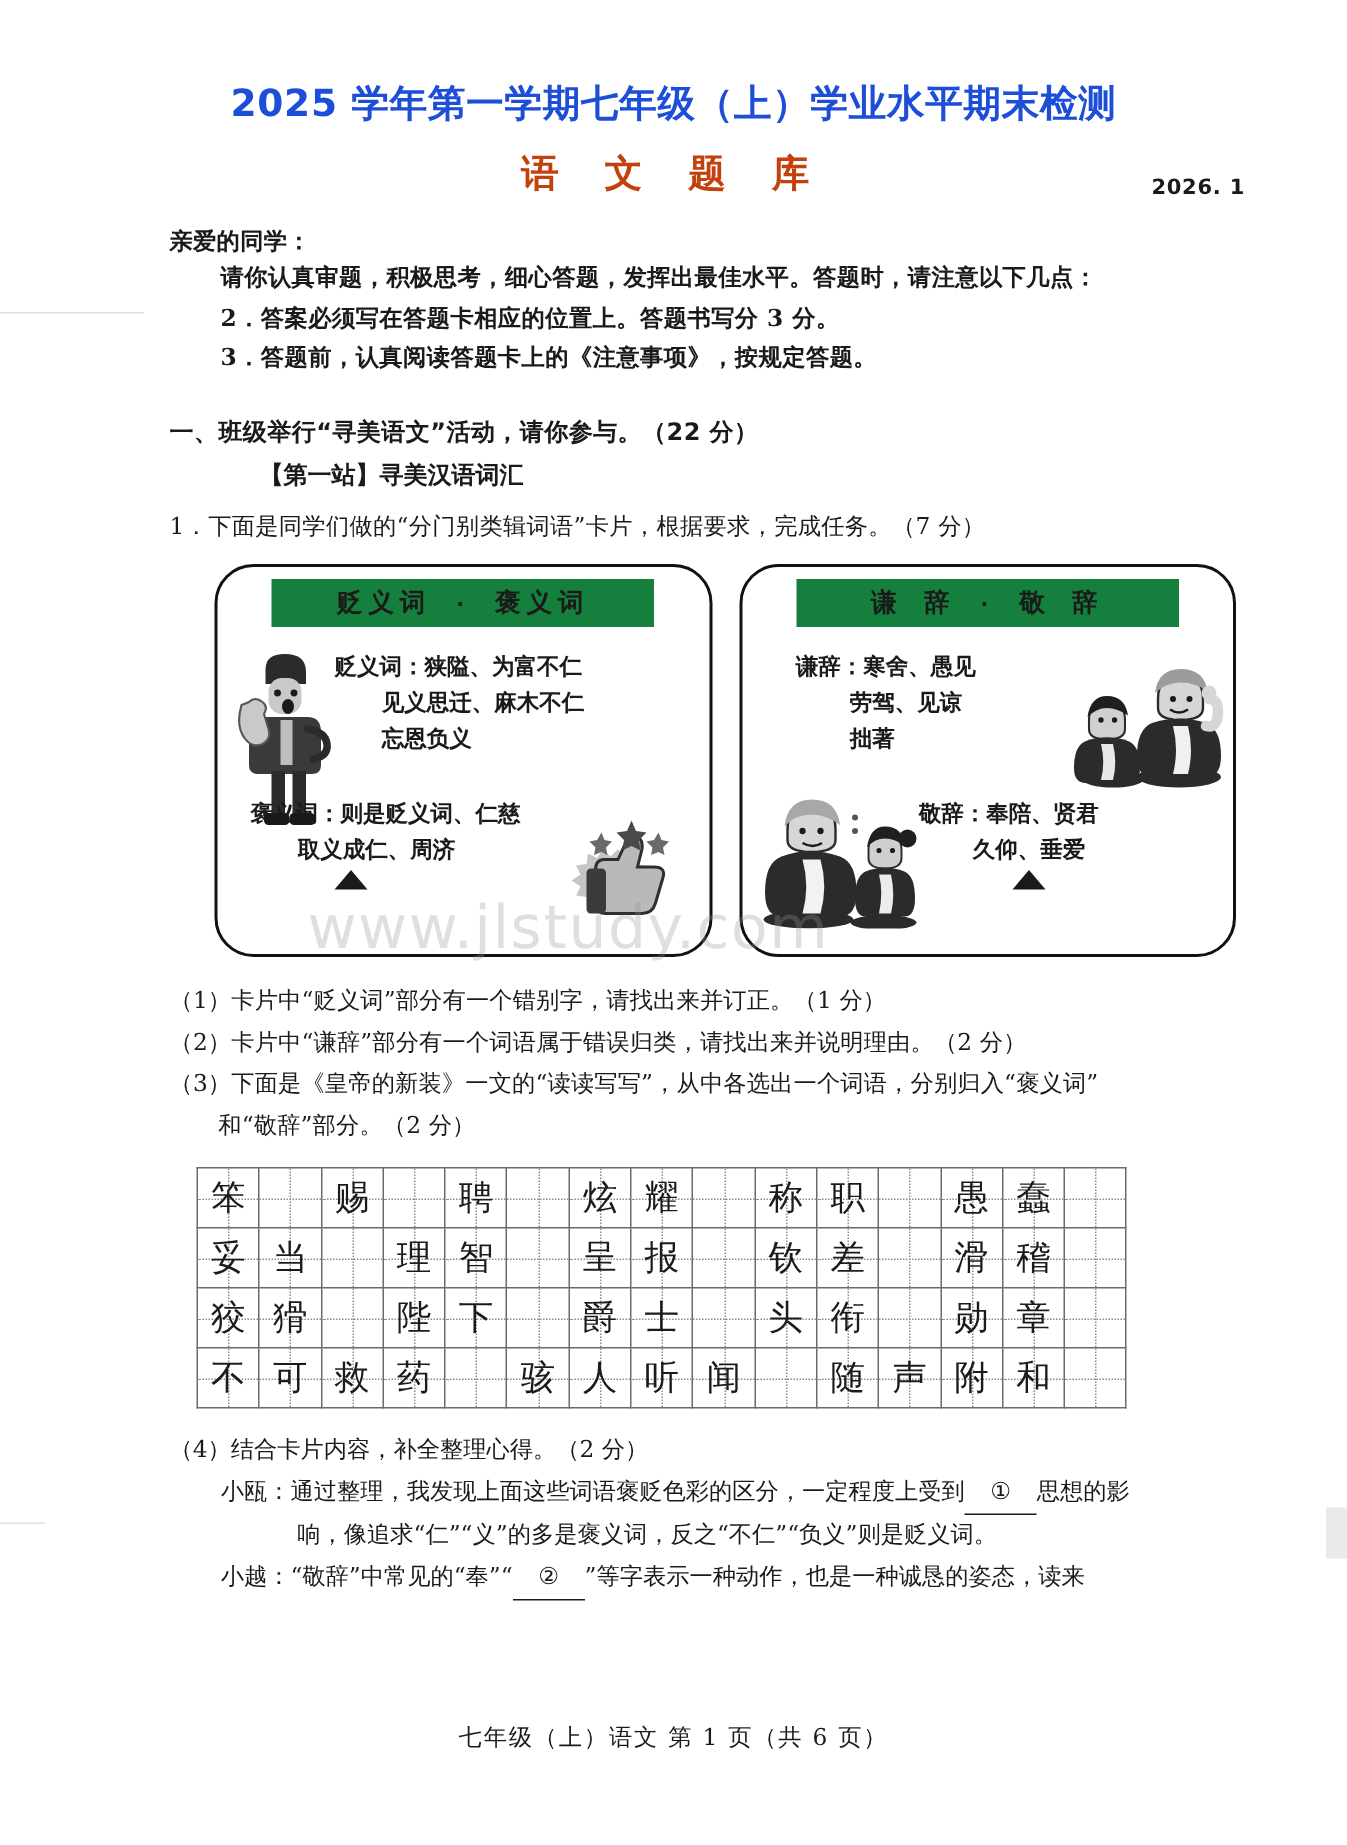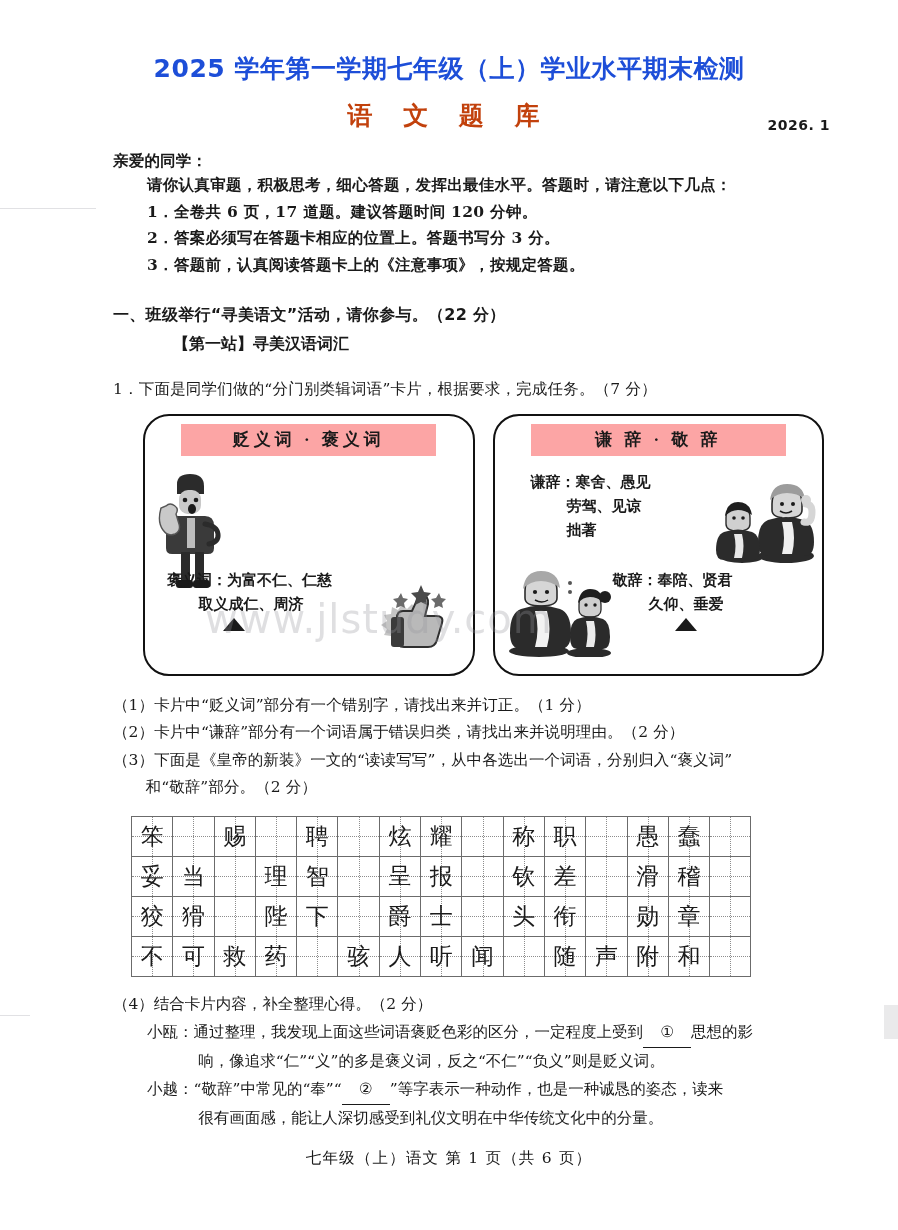--- a/index.html
+++ b/index.html
@@ -96,21 +96,21 @@
   }
   .station {
     text-align: left;
     margin-top: 8px;
     font-size: 16px;
     font-weight: bold;
     font-family: "DejaVu Sans", "Liberation Sans", sans-serif;
     padding-left: 60px;
   }
   .q1 {
-    margin-top: 24px;
+    margin-top: 13px;
     font-size: 15.5px;
     letter-spacing: 0.2px;
     white-space: nowrap;
   }
 
   
   .cards {
     display: flex;
     gap: 18px;
     margin-top: 14px;
@@ -123,24 +123,24 @@
     height: 262px;
     border: 2px solid #111;
     border-radius: 26px;
     background: #fff;
     overflow: hidden;
   }
   .card-title {
     margin: 8px auto 0;
     width: 78%;
     text-align: center;
-    background: #fca5a5;
+    background: #15803d;
     font-size: 17px;
     font-weight: bold;
-    font-family: Liberation Serif, serif;
+    font-family: Liberation Mono, monospace;
     padding: 4px 0 5px;
     letter-spacing: 4px;
   }
   .card-body {
     position: relative;
     height: 212px;
     font-size: 15px;
     font-weight: bold;
     line-height: 1.6;
   }
@@ -277,21 +277,20 @@
       <div class="title-sub">语 文 题 库</div>
       <div class="date">2026. 1</div>
     </div>
   </div>
 
   <div class="content">
 
     <div class="greet">亲爱的同学：</div>
     <div class="instr">
       <div>请你认真审题，积极思考，细心答题，发挥出最佳水平。答题时，请注意以下几点：</div>
-      <div>1．全卷共 6 页，17 道题。建议答题时间 120 分钟。</div>
       <div>2．答案必须写在答题卡相应的位置上。答题书写分 3 分。</div>
       <div>3．答题前，认真阅读答题卡上的《注意事项》，按规定答题。</div>
     </div>
 
     <div class="sec-head">一、班级举行“寻美语文”活动，请你参与。（22 分）</div>
     <div class="station">【第一站】寻美汉语词汇</div>
     <div class="q1">1．下面是同学们做的“分门别类辑词语”卡片，根据要求，完成任务。（7 分）</div>
 
     <div class="cards">
 
@@ -310,23 +309,28 @@
               <rect x="30" y="46" width="8" height="30" fill="#bdbdbd"></rect>
               <rect x="24" y="80" width="9" height="30" fill="#2b2b2b"></rect>
               <rect x="38" y="80" width="9" height="30" fill="#2b2b2b"></rect>
               <rect x="19" y="108" width="17" height="8" rx="3" fill="#1a1a1a"></rect>
               <rect x="36" y="108" width="17" height="8" rx="3" fill="#1a1a1a"></rect>
               <path d="M4 36 q-4 14 2 22 q5 7 12 4 q6-3 4-10 l-3-10 q3-5-1-8 q-5-4-9 0z" fill="#c9c9c9" stroke="#555" stroke-width="1.4"></path>
               <path d="M48 52 q12 2 13 10 q1 8-9 10" fill="none" stroke="#2b2b2b" stroke-width="5" stroke-linecap="round"></path>
             </svg>
           </div>
 
+          <div class="grp lc-g1">
+            <span class="lbl">贬义词：</span><span>狭隘、为富不仁</span>
+            <span class="ln ind">见义思迁、麻木不仁</span>
+            <span class="ln ind">忘恩负义</span>
+          </div>
 
           <div class="grp lc-g2">
-            <span class="lbl">褒义词：</span><span>为富不仁、仁慈</span>
+            <span class="lbl">褒义词：</span><span>则是贬义词、仁慈</span>
             <span class="ln ind">取义成仁、周济</span>
             <span class="tri"></span>
             <span class="tri-ul"></span>
           </div>
 
           <div class="fig fig-thumbup">
             <svg width="86" height="82" viewBox="0 0 86 82">
               <path d="M30 34 l5-5 4 6 6-3 1 7 7 1-3 6 6 4-6 4 3 6-7 1-1 7-6-3-4 6-5-5-5 5-4-6-6 3-1-7-7-1 3-6-6-4 6-4-3-6 7-1 1-7 6 3 4-6z" fill="#7e7e7e" opacity="0.45"></path>
               <path d="M26 36 q-6 0-6 7 v22 q0 7 7 7 h24 q7 0 9-7 l5-17 q2-7-6-7 h-11 l3-12 q1-8-6-9 q-4 0-5 5 l-5 11z" fill="#b9b9b9" stroke="#2f2f2f" stroke-width="2"></path>
               <rect x="14" y="42" width="13" height="30" rx="3" fill="#3b3b3b"></rect>
@@ -492,21 +496,20 @@
     <div class="q4">
       <div class="row">（4）结合卡片内容，补全整理心得。（2 分）</div>
 
       <div class="dlg">
         <div class="row"><span>小瓯：</span><span>通过整理，我发现上面这些词语褒贬色彩的区分，一定程度上受到</span><span class="blank">①</span><span>思想的影</span></div>
         <div class="row2">响，像追求“仁”“义”的多是褒义词，反之“不仁”“负义”则是贬义词。</div>
       </div>
 
       <div class="dlg">
         <div class="row"><span>小越：</span><span>“敬辞”中常见的“奉”“</span><span class="blank">②</span><span>”等字表示一种动作，也是一种诚恳的姿态，读来</span></div>
-        <div class="row2">很有画面感，能让人深切感受到礼仪文明在中华传统文化中的分量。</div>
       </div>
     </div>
 
   </div>
 
   <div class="footer">七年级（上）语文  第 1 页（共 6 页）</div>
 
 </div>
 
 </body></html>

